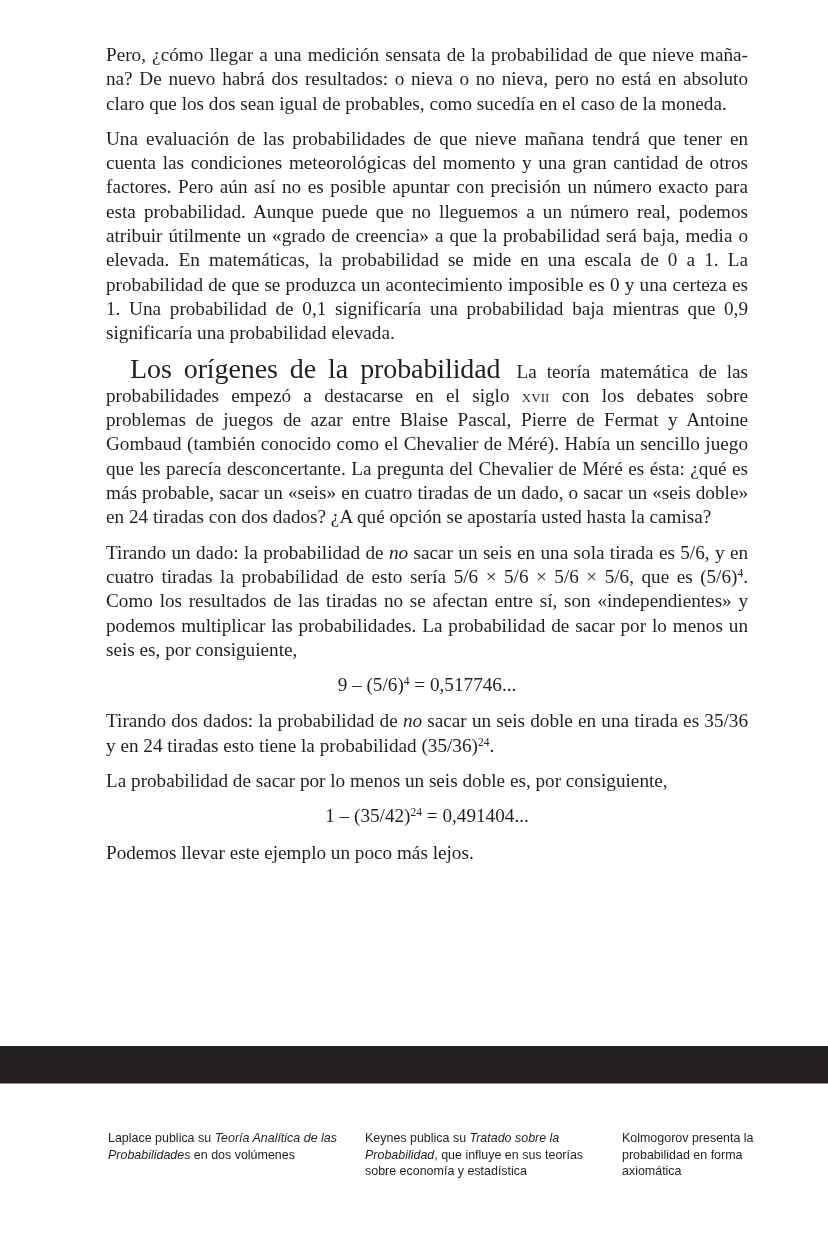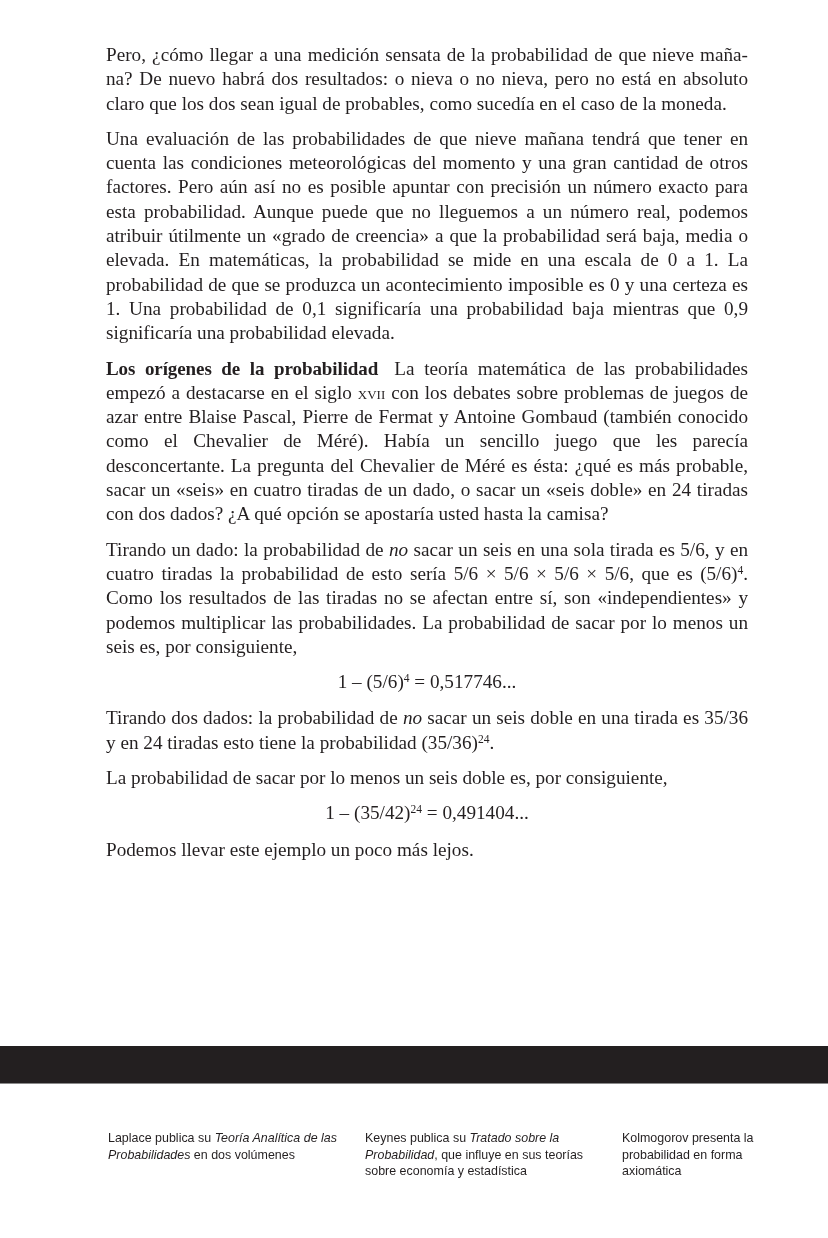--- a/index.html
+++ b/index.html
@@ -23,23 +23,24 @@
     font-size: 19.2px;
     line-height: 24.3px;
   }
   .para {
     margin: 0 0 11px 0;
     text-align: justify;
     hyphens: manual;
   }
   .para.last-left { text-align: left; }
   .section-heading {
-    font-weight: bold;
-    font-size: 19px;
+    font-weight: normal;
+    font-size: 28px;
     letter-spacing: -0.1px;
+    margin-left: 24px;
   }
   .heading-gap { display: inline-block; width: 16px; }
   .lead-bold { font-weight: normal; }
   .smallcaps { font-variant: small-caps; }
   .formula {
     text-align: center;
     margin: 2px 0 12px 0;
   }
   sup { font-size: 0.6em; line-height: 0; vertical-align: 0.55em; }
 
@@ -83,21 +84,21 @@
   .c3 { left: 622px; width: 180px; }
 </style>
 </head>
 <body>
 
 <div class="page-text">
   <p class="para">Pero, ¿cómo llegar a una medición sensata de la probabilidad de que nieve maña­na? De nuevo habrá dos resultados: o nieva o no nieva, pero no está en absoluto claro que los dos sean igual de probables, como sucedía en el caso de la moneda.</p>
   <p class="para">Una evaluación de las probabilidades de que nieve mañana tendrá que tener en cuenta las condiciones meteorológicas del momento y una gran cantidad de otros factores. Pero aún así no es posible apuntar con precisión un número exacto para esta probabilidad. Aunque puede que no lleguemos a un número real, po­demos atribuir útilmente un «grado de creencia» a que la probabilidad será baja, media o elevada. En matemáticas, la probabilidad se mide en una escala de 0 a 1. La probabilidad de que se produzca un acontecimiento imposible es 0 y una certeza es 1. Una probabilidad de 0,1 significaría una probabilidad baja mientras que 0,9 significaría una probabilidad elevada.</p>
   <p class="para"><span class="section-heading">Los orígenes de la probabilidad</span><span class="heading-gap"></span><span>La teoría matemática de las probabi­lidades empezó a destacarse en el siglo </span><span class="smallcaps">xvii</span><span> con los debates sobre problemas de juegos de azar entre Blaise Pascal, Pierre de Fermat y Antoine Gombaud (tam­bién conocido como el Chevalier de Méré). Había un sencillo juego que les pare­cía desconcertante. La pregunta del Chevalier de Méré es ésta: ¿qué es más proba­ble, sacar un «seis» en cuatro tiradas de un dado, o sacar un «seis doble» en 24 tiradas con dos dados? ¿A qué opción se apostaría usted hasta la camisa?</span></p>
   <p class="para"><span class="lead-bold">Tirando un dado:</span><span> la probabilidad de </span><i>no</i><span> sacar un seis en una sola tirada es 5/6, y en cuatro tiradas la probabilidad de esto sería 5/6 × 5/6 × 5/6 × 5/6, que es (5/6)</span><sup>4</sup><span>. Como los resultados de las tiradas no se afectan entre sí, son «indepen­dientes» y podemos multiplicar las probabilidades. La probabilidad de sacar por lo menos un seis es, por consiguiente,</span></p>
-  <p class="formula"><span>1 – (5/6)</span><sup>4</sup><span> = 0,517746...</span></p>
+  <p class="formula"><span>9 – (5/6)</span><sup>4</sup><span> = 0,517746...</span></p>
   <p class="para"><span class="lead-bold">Tirando dos dados:</span><span> la probabilidad de </span><i>no</i><span> sacar un seis doble en una tirada es 35/36 y en 24 tiradas esto tiene la probabilidad (35/36)</span><sup>24</sup><span>.</span></p>
   <p class="para last-left">La probabilidad de sacar por lo menos un seis doble es, por consiguiente,</p>
   <p class="formula"><span>1 – (35/42)</span><sup>24</sup><span> = 0,491404...</span></p>
   <p class="para last-left">Podemos llevar este ejemplo un poco más lejos.</p>
 </div>
 
 <div class="timeline-band"></div>
 
 <div class="tl-col c1">
   <div class="tl-year">1812</div>

